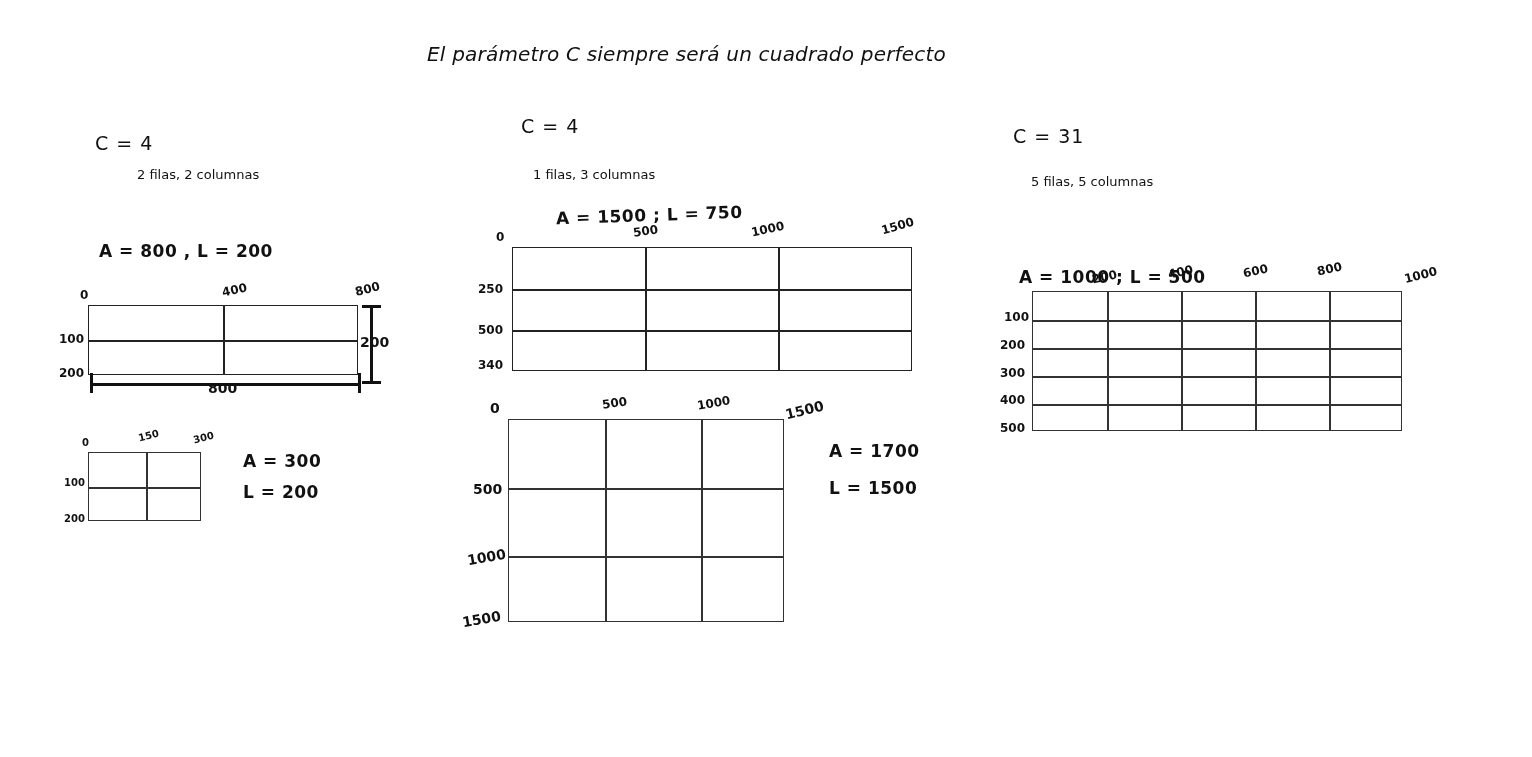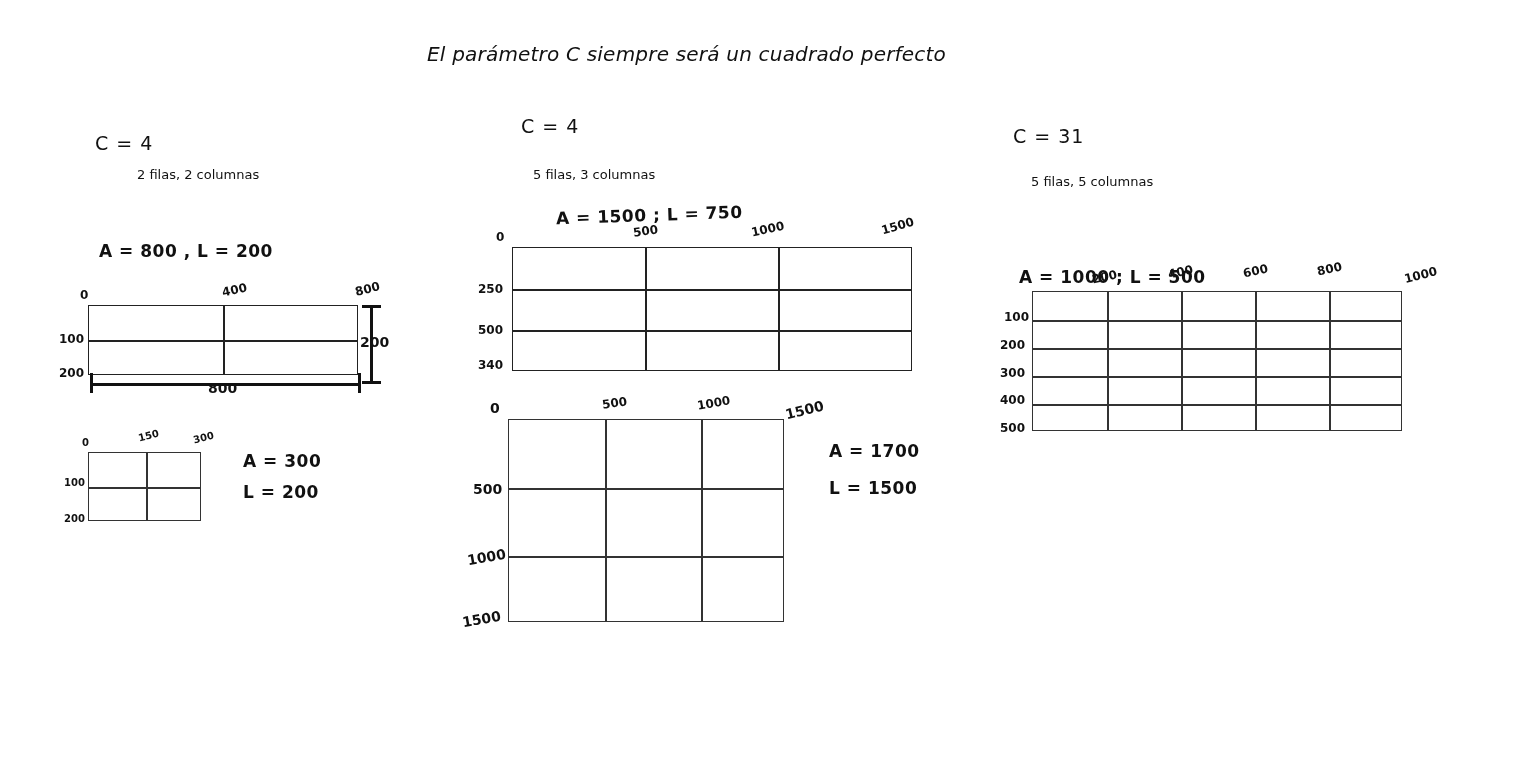--- a/index.html
+++ b/index.html
@@ -111,21 +111,21 @@
   </div>
   <div class="abs txt tick-sm" style="left:82px; top:437px;">0</div>
   <div class="abs txt tick-sm" style="left:138px; top:430px; transform:rotate(-14deg);">150</div>
   <div class="abs txt tick-sm" style="left:193px; top:432px; transform:rotate(-14deg);">300</div>
   <div class="abs txt tick-sm" style="left:64px; top:477px;">100</div>
   <div class="abs txt tick-sm" style="left:64px; top:513px;">200</div>
   <div class="abs txt dim-label" style="left:243px; top:451px;">A = 300</div>
   <div class="abs txt dim-label" style="left:243px; top:482px;">L = 200</div>
 
   <div class="abs txt case-title" style="left:521px; top:115px;">C = 4</div>
-  <div class="abs txt case-sub" style="left:533px; top:167px;">5 filas, 3 columnas</div>
+  <div class="abs txt case-sub" style="left:533px; top:167px;">1 filas, 3 columnas</div>
   <div class="abs txt dim-label" style="left:556px; top:205px; transform:rotate(-2deg);">A = 1500 ;  L = 750</div>
 
   <div class="grid" style="left:512px; top:247px; width:400px; height:124px;">
     <div class="gline-v" style="left:132px;"></div>
     <div class="gline-v" style="left:265px;"></div>
     <div class="gline-h" style="top:41px;"></div>
     <div class="gline-h" style="top:82px;"></div>
   </div>
   <div class="abs txt tick" style="left:496px; top:230px;">0</div>
   <div class="abs txt tick" style="left:633px; top:224px; transform:rotate(-8deg);">500</div>

